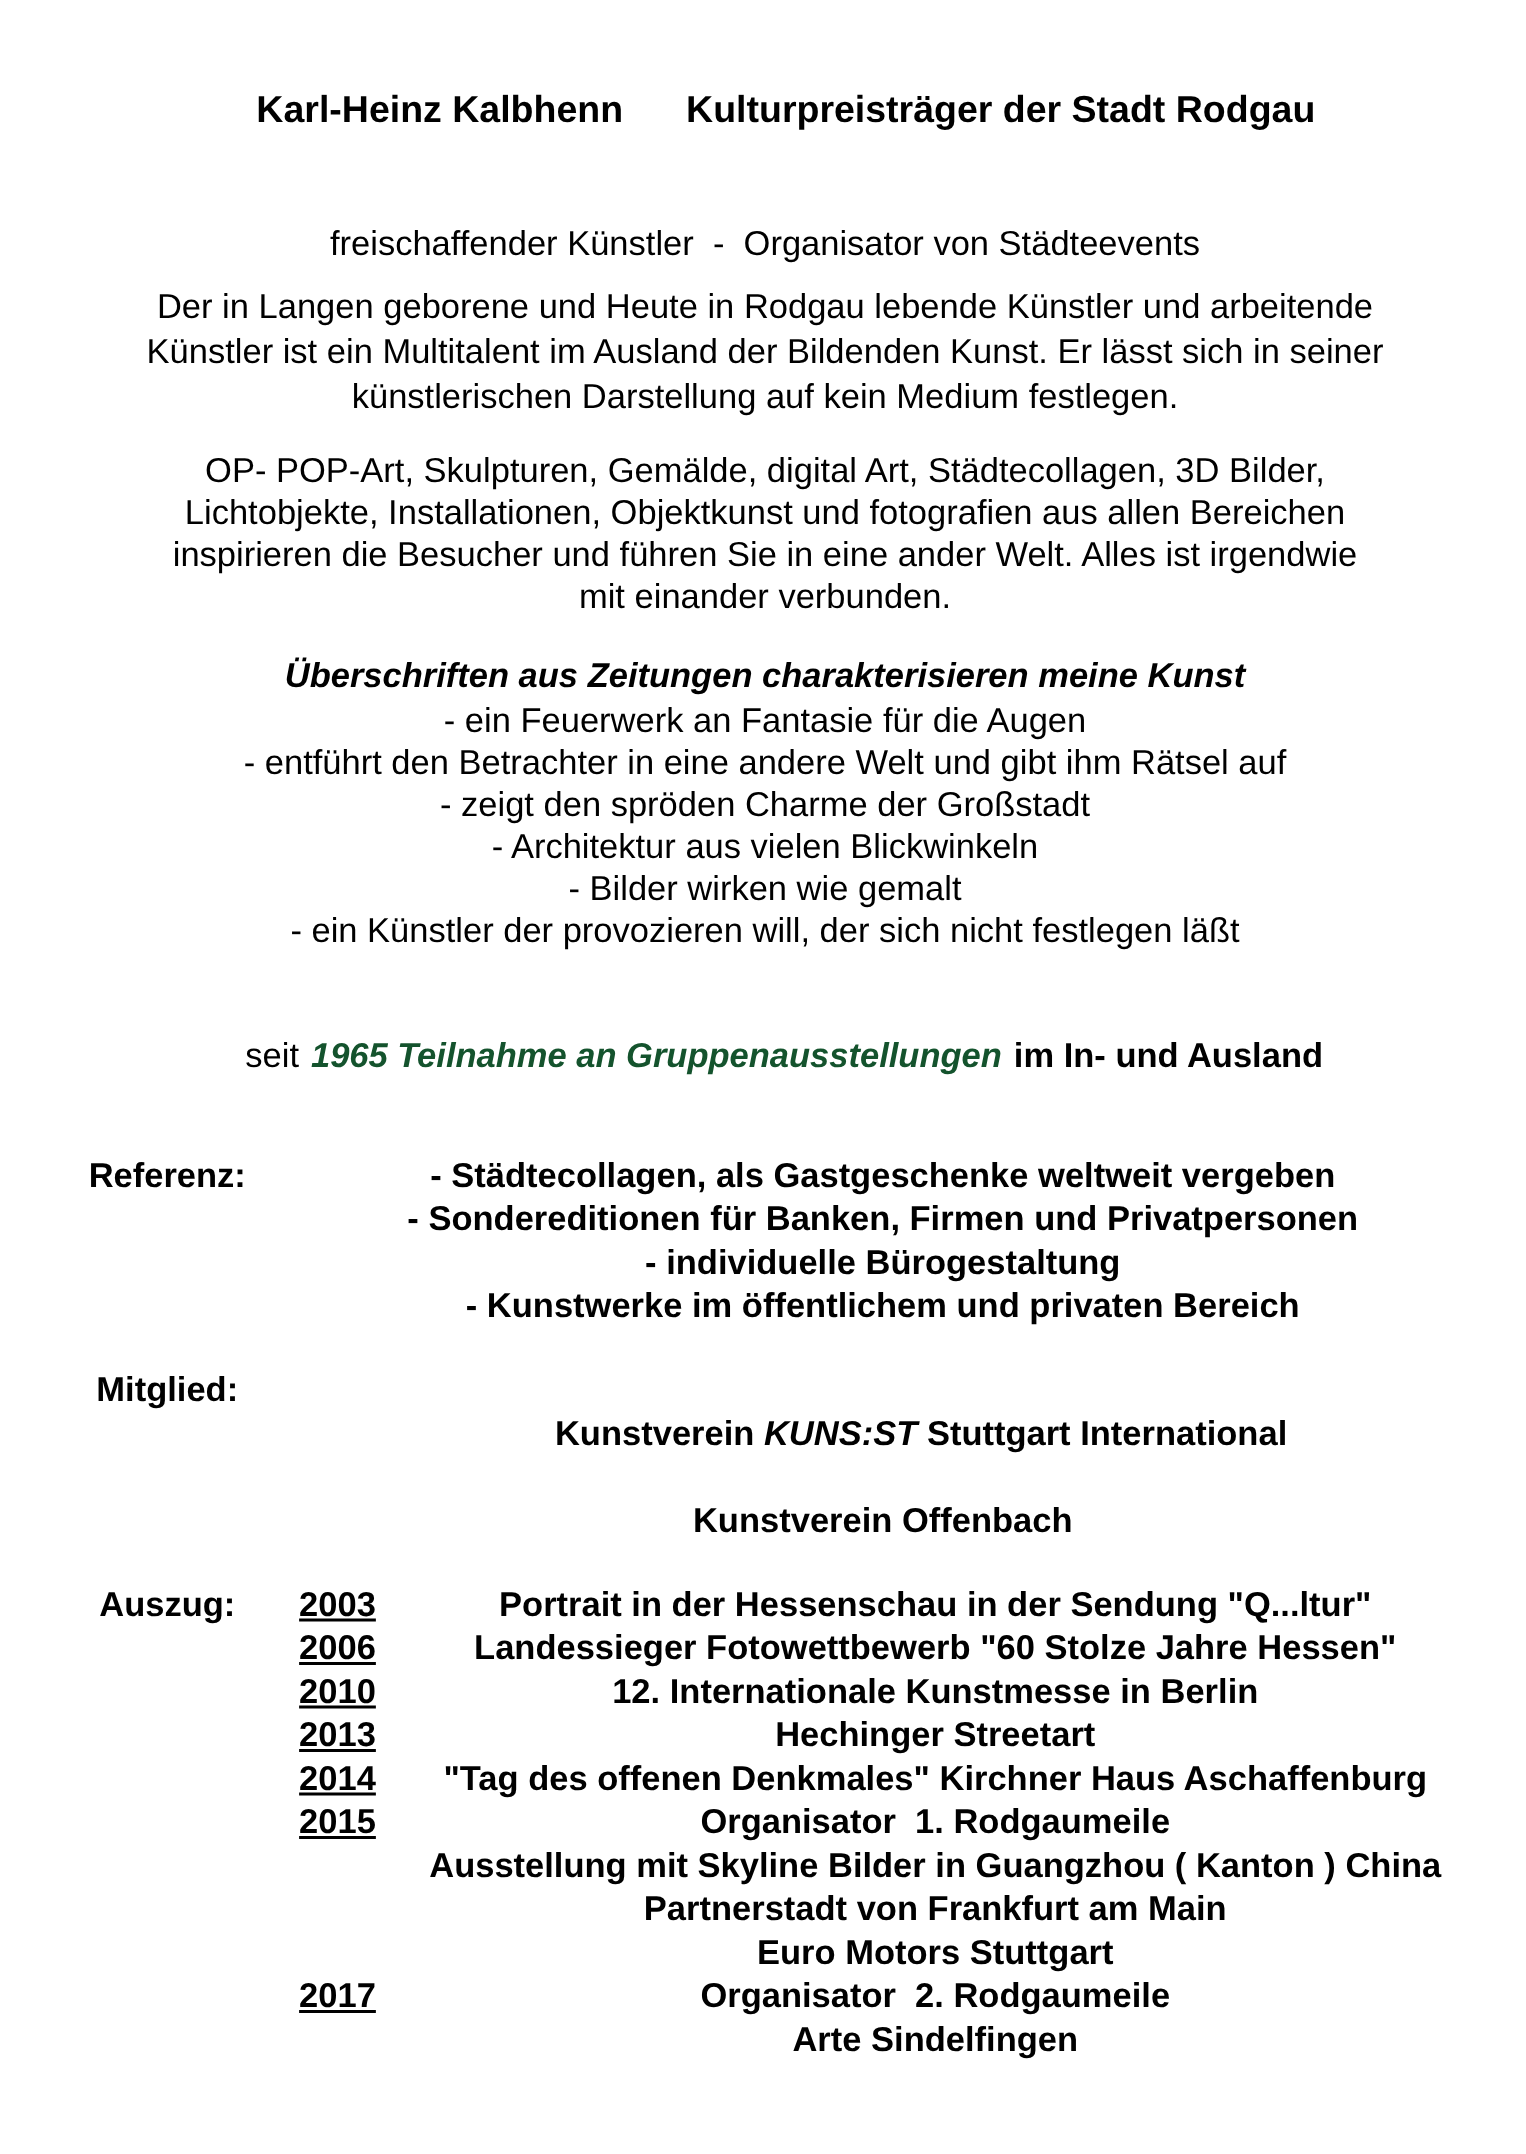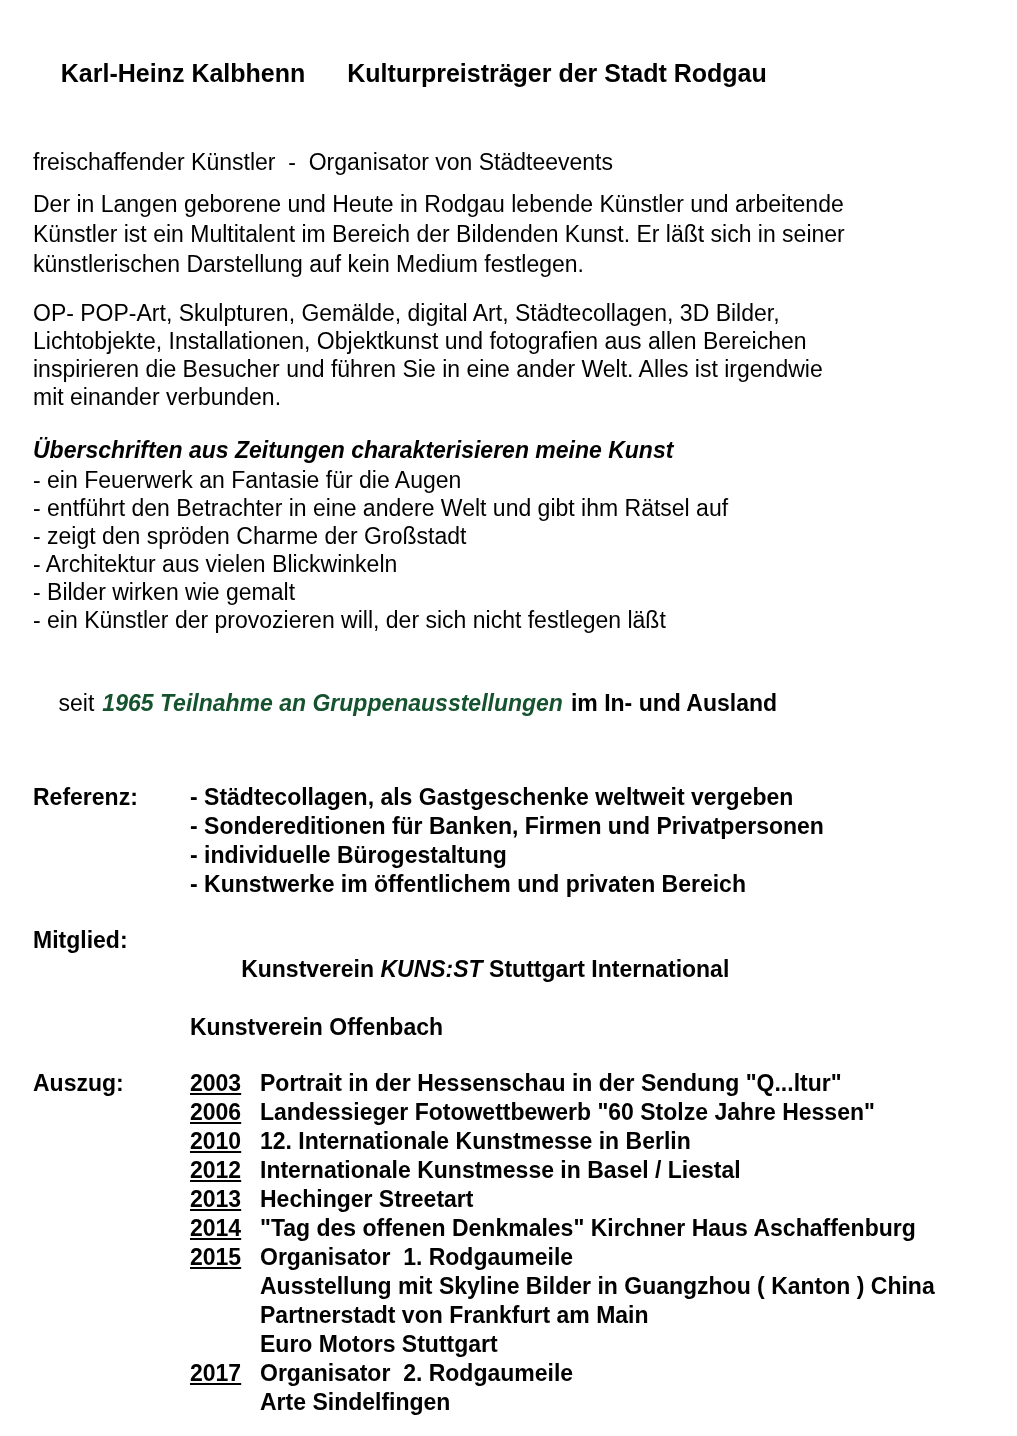--- a/index.html
+++ b/index.html
@@ -8,33 +8,34 @@
     width: 1017px;
     height: 1436px;
     box-sizing: border-box;
     background: #ffffff;
     color: #000000;
     font-family: "Liberation Sans", "DejaVu Sans", sans-serif;
     font-size: 23px;
     line-height: 29px;
     padding: 28px 30px 0 33px;
     overflow: hidden;
+    text-align: center;
   }
   .title-line { font-size: 25px; line-height: 30px; font-weight: bold; white-space: pre-wrap; }
   .title-line .award { margin-left: 42px; }
   .subtitle { margin-top: 29px; line-height: 30px; white-space: pre-wrap; }
   .para-intro { margin-top: 12px; line-height: 30px; }
   .para-media { margin-top: 20px; line-height: 28px; }
   .headlines-heading { margin-top: 25px; line-height: 28px; font-weight: bold; font-style: italic; }
   .headlines-list { margin-top: 2px; line-height: 28px; }
   .since-line { margin-top: 24px; line-height: 30px; white-space: pre-wrap; }
   .since-line .hl { color: #14532d; font-weight: bold; font-style: italic; margin: 0 8px; }
   .since-line .suf { font-weight: bold; }
   .section { display: grid; grid-template-columns: 157px 1fr; font-weight: bold; line-height: 29px; align-items: start; }
-  .section-ref { margin-top: 35px; }
+  .section-ref { margin-top: 21px; }
   .section-mit { margin-top: 27px; }
   .section-aus { margin-top: 27px; }
   .section .label { white-space: pre-wrap; }
   .content-line { white-space: pre-wrap; }
   .emph { font-style: italic; }
   .aus-row { display: grid; grid-template-columns: 70px 1fr; }
   .aus-row .year { white-space: pre-wrap; text-decoration: underline; }
   .aus-row .etext { white-space: pre-wrap; }
 </style>
 </head>
@@ -43,21 +44,21 @@
 <div class="page">
 
   <div class="title-line">
     <span>Karl-Heinz Kalbhenn</span><span class="award">Kulturpreisträger der Stadt Rodgau</span>
   </div>
 
   <div class="subtitle">freischaffender Künstler  -  Organisator von Städteevents</div>
 
   <div class="para-intro">
     <div class="content-line">Der in Langen geborene und Heute in Rodgau lebende Künstler und arbeitende</div>
-    <div class="content-line">Künstler ist ein Multitalent im Bereich der Bildenden Kunst. Er läßt sich in seiner</div>
+    <div class="content-line">Künstler ist ein Multitalent im Ausland der Bildenden Kunst. Er lässt sich in seiner</div>
     <div class="content-line">künstlerischen Darstellung auf kein Medium festlegen.</div>
   </div>
 
   <div class="para-media">
     <div class="content-line">OP- POP-Art, Skulpturen, Gemälde, digital Art, Städtecollagen, 3D Bilder,</div>
     <div class="content-line">Lichtobjekte, Installationen, Objektkunst und fotografien aus allen Bereichen</div>
     <div class="content-line">inspirieren die Besucher und führen Sie in eine ander Welt. Alles ist irgendwie</div>
     <div class="content-line">mit einander verbunden.</div>
   </div>
 
@@ -105,24 +106,20 @@
       </div>
       <div class="aus-row">
         <span class="year">2006</span>
           <span class="etext">Landessieger Fotowettbewerb "60 Stolze Jahre Hessen"</span>
       </div>
       <div class="aus-row">
         <span class="year">2010</span>
           <span class="etext">12. Internationale Kunstmesse in Berlin</span>
       </div>
       <div class="aus-row">
-        <span class="year">2012</span>
-          <span class="etext">Internationale Kunstmesse in Basel / Liestal</span>
-      </div>
-      <div class="aus-row">
         <span class="year">2013</span>
           <span class="etext">Hechinger Streetart</span>
       </div>
       <div class="aus-row">
         <span class="year">2014</span>
           <span class="etext">"Tag des offenen Denkmales" Kirchner Haus Aschaffenburg</span>
       </div>
       <div class="aus-row">
         <span class="year">2015</span>
           <span class="etext">Organisator  1. Rodgaumeile</span>

